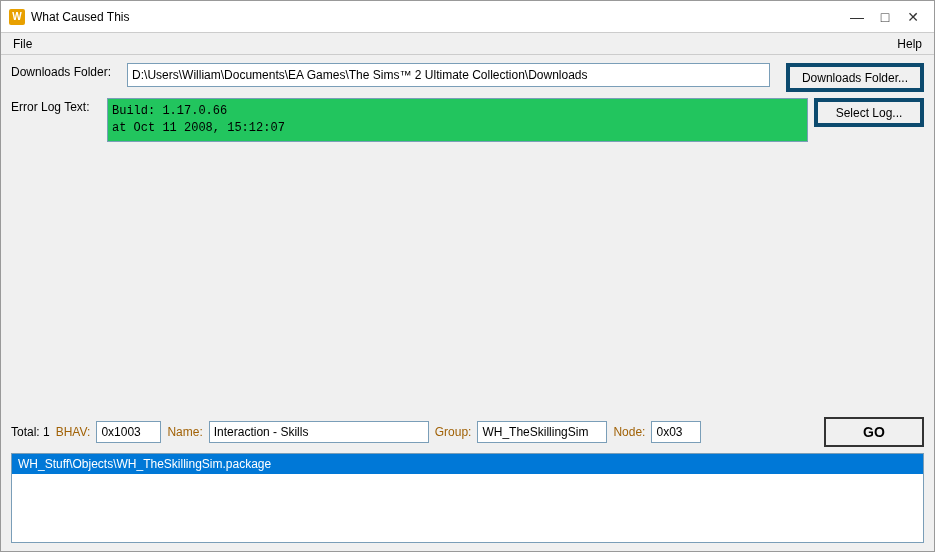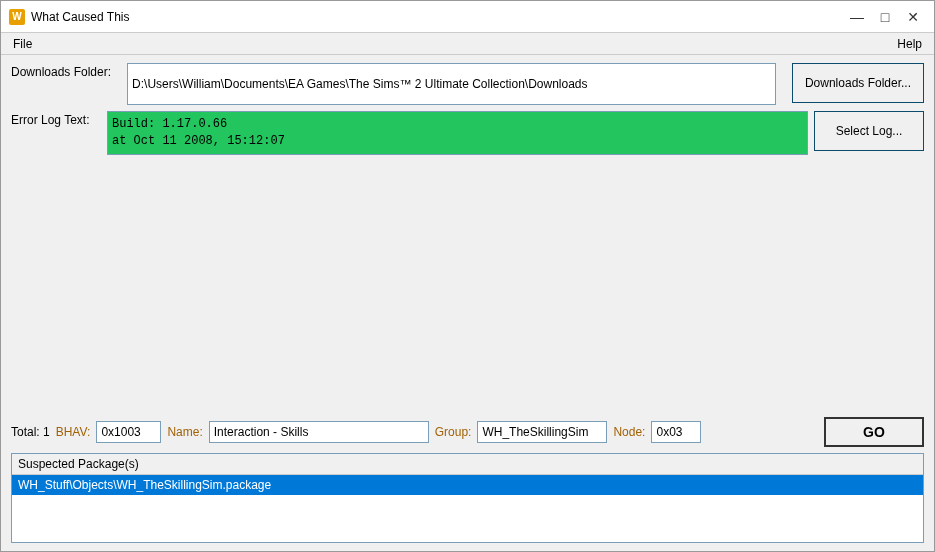--- a/index.html
+++ b/index.html
@@ -111,30 +111,30 @@
       color: #000;
       white-space: nowrap;
       padding-top: 2px;
       min-width: 90px;
     }
 
     .downloads-input {
       flex: 1;
       height: 24px;
       border: 1px solid #7a9eb8;
-      padding: 20px 4px;
+      padding: 2px 4px;
       font-size: 12px;
       background: white;
       outline: none;
     }
 
     .btn {
-      height: 40px;
+      height: 29px;
       padding: 0 12px;
-      border: 1px solid #0c4a6e;
+      border: 4px solid #0c4a6e;
       background: #f0f0f0;
       cursor: pointer;
       font-size: 12px;
       white-space: nowrap;
       min-width: 110px;
     }
 
     .error-log-container {
       display: flex;
       align-items: flex-start;
@@ -316,20 +316,19 @@
       <span class="bhav-label">Name:</span>
       <input class="name-input" type="text" style="width: 220px; flex: 0 0 auto;" value="Interaction - Skills">
       <span class="bhav-label">Group:</span>
       <input class="small-input" type="text" style="width: 130px;" value="WH_TheSkillingSim">
       <span class="bhav-label">Node:</span>
       <input class="small-input" type="text" style="width: 50px;" value="0x03">
       <button class="go-btn" style="margin-left: auto;">GO</button>
     </div>
 
     <div class="suspected-panel">
-      <div class="suspected-header">Suspected Package(s)</div>
       <div class="suspected-list">
         <div class="suspected-item selected">WH_Stuff\Objects\WH_TheSkillingSim.package</div>
       </div>
     </div>
 
   </div>
 </div>
 
 </body></html>

